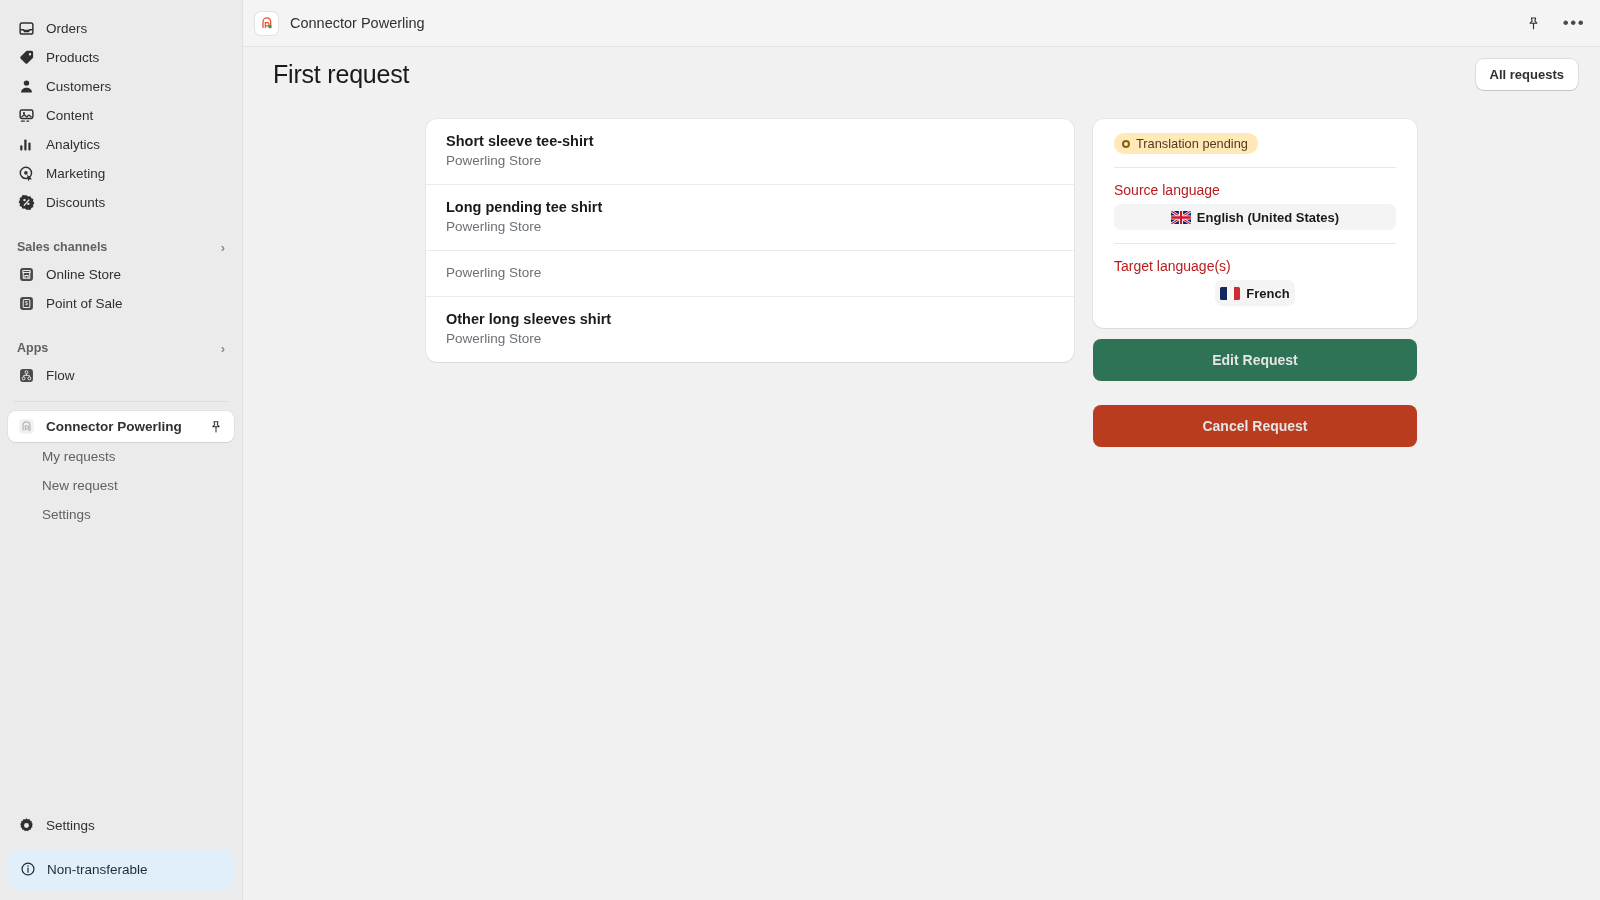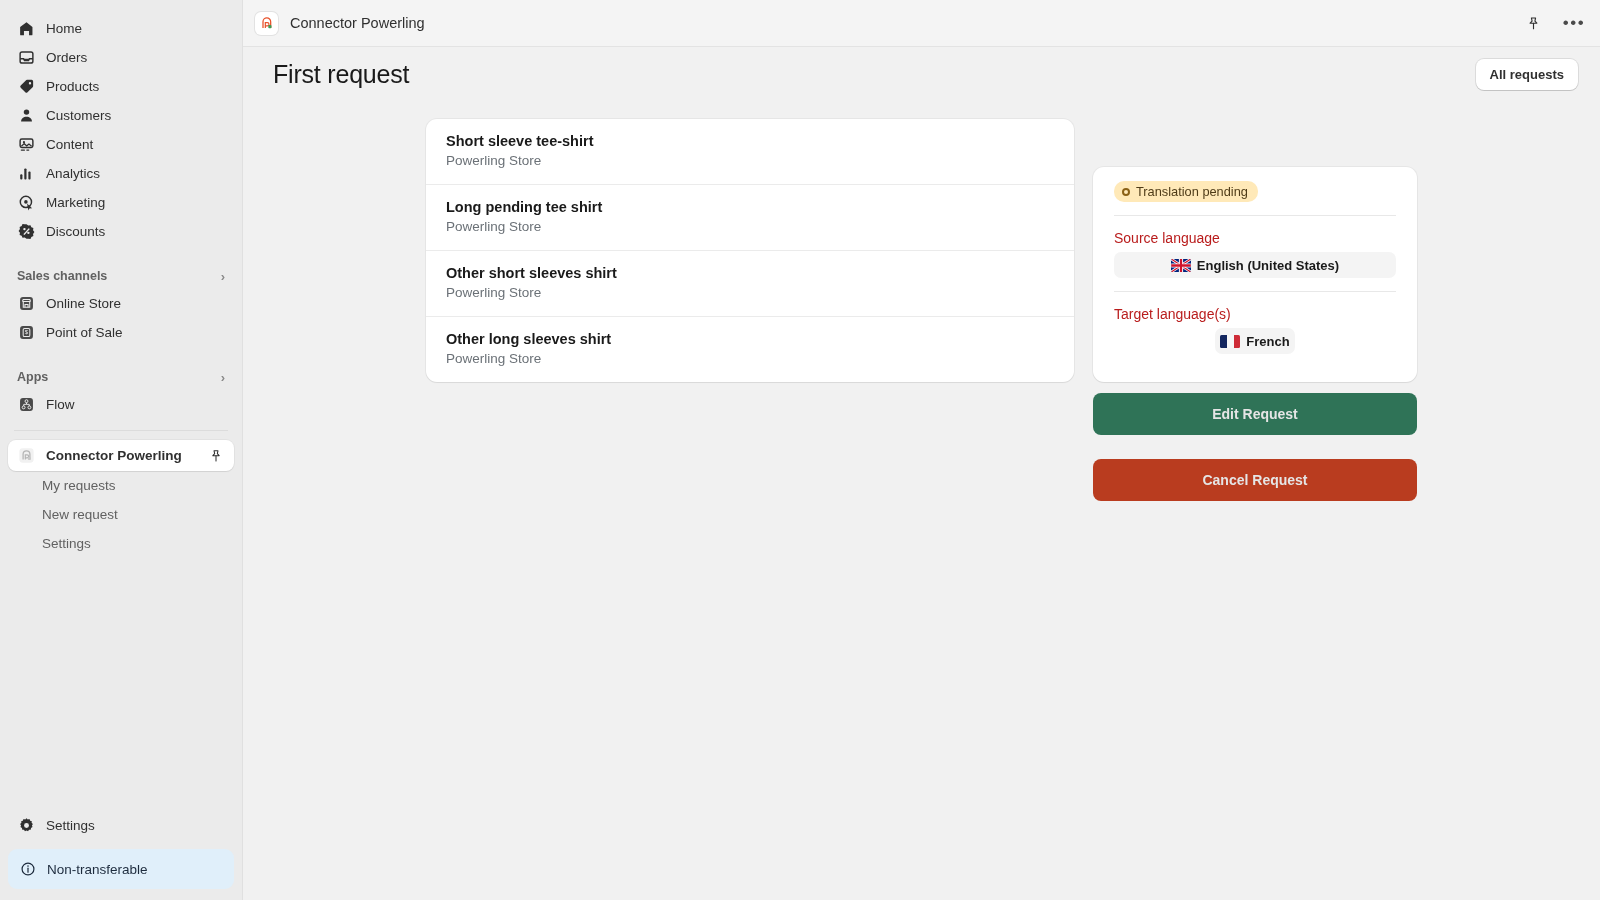--- a/index.html
+++ b/index.html
@@ -182,21 +182,21 @@
     border-bottom: 1px solid #ebebeb;
     cursor: pointer;
   }
   .prod-row:last-child { border-bottom: none; }
   .prod-title {
     font-size: 14.5px; font-weight: 700; color: #1a1a1a;
     margin-bottom: 4px;
   }
   .prod-sub { font-size: 13.5px; color: #6b7177; }
 
-  .info-card { padding: 14px 21px 28px 21px; margin-top: 48px; }
+  .info-card { padding: 14px 21px 22px 21px; }
   .badge {
     display: inline-flex; align-items: center; gap: 6px;
     background: #ffe9b8;
     color: #4f3c18;
     border-radius: 10px;
     padding: 3px 10px 3px 8px;
     font-size: 12.8px;
     font-weight: 500;
   }
   .badge-ring {
@@ -248,28 +248,20 @@
 </style>
 </head>
 <body>
 
 <div class="app">
 
   <aside class="sidebar">
 
     <div class="nav-list">
 
-      <div class="nav-item">
-        <span class="nav-ico">
-          <svg width="17" height="17" viewBox="0 0 20 20" fill="#303030">
-              <path d="M10 2.5 2.5 8.2V17a1 1 0 0 0 1 1h3.5v-5h6v5H16a1 1 0 0 0 1-1V8.2z"></path>
-            </svg>
-        </span>
-        <span>Home</span>
-      </div>
 
       <div class="nav-item">
         <span class="nav-ico">
           <svg width="17" height="17" viewBox="0 0 20 20" fill="none" stroke="#303030" stroke-width="1.7">
               <rect x="2.5" y="3.5" width="15" height="13" rx="2.2"></rect>
               <path d="M2.5 11.5h4l1.2 2h4.6l1.2-2h4" fill="#303030" stroke="none"></path>
               <path d="M2.5 11.5h4l1.2 2h4.6l1.2-2h4"></path>
             </svg>
         </span>
         <span>Orders</span>
@@ -491,21 +483,20 @@
             <div class="prod-title">Short sleeve tee-shirt</div>
             <div class="prod-sub">Powerling Store</div>
           </div>
 
           <div class="prod-row">
             <div class="prod-title">Long pending tee shirt</div>
             <div class="prod-sub">Powerling Store</div>
           </div>
 
           <div class="prod-row">
-            <div class="prod-title">Other short sleeves shirt</div>
             <div class="prod-sub">Powerling Store</div>
           </div>
 
           <div class="prod-row">
             <div class="prod-title">Other long sleeves shirt</div>
             <div class="prod-sub">Powerling Store</div>
           </div>
 
         </div>
       </div>

